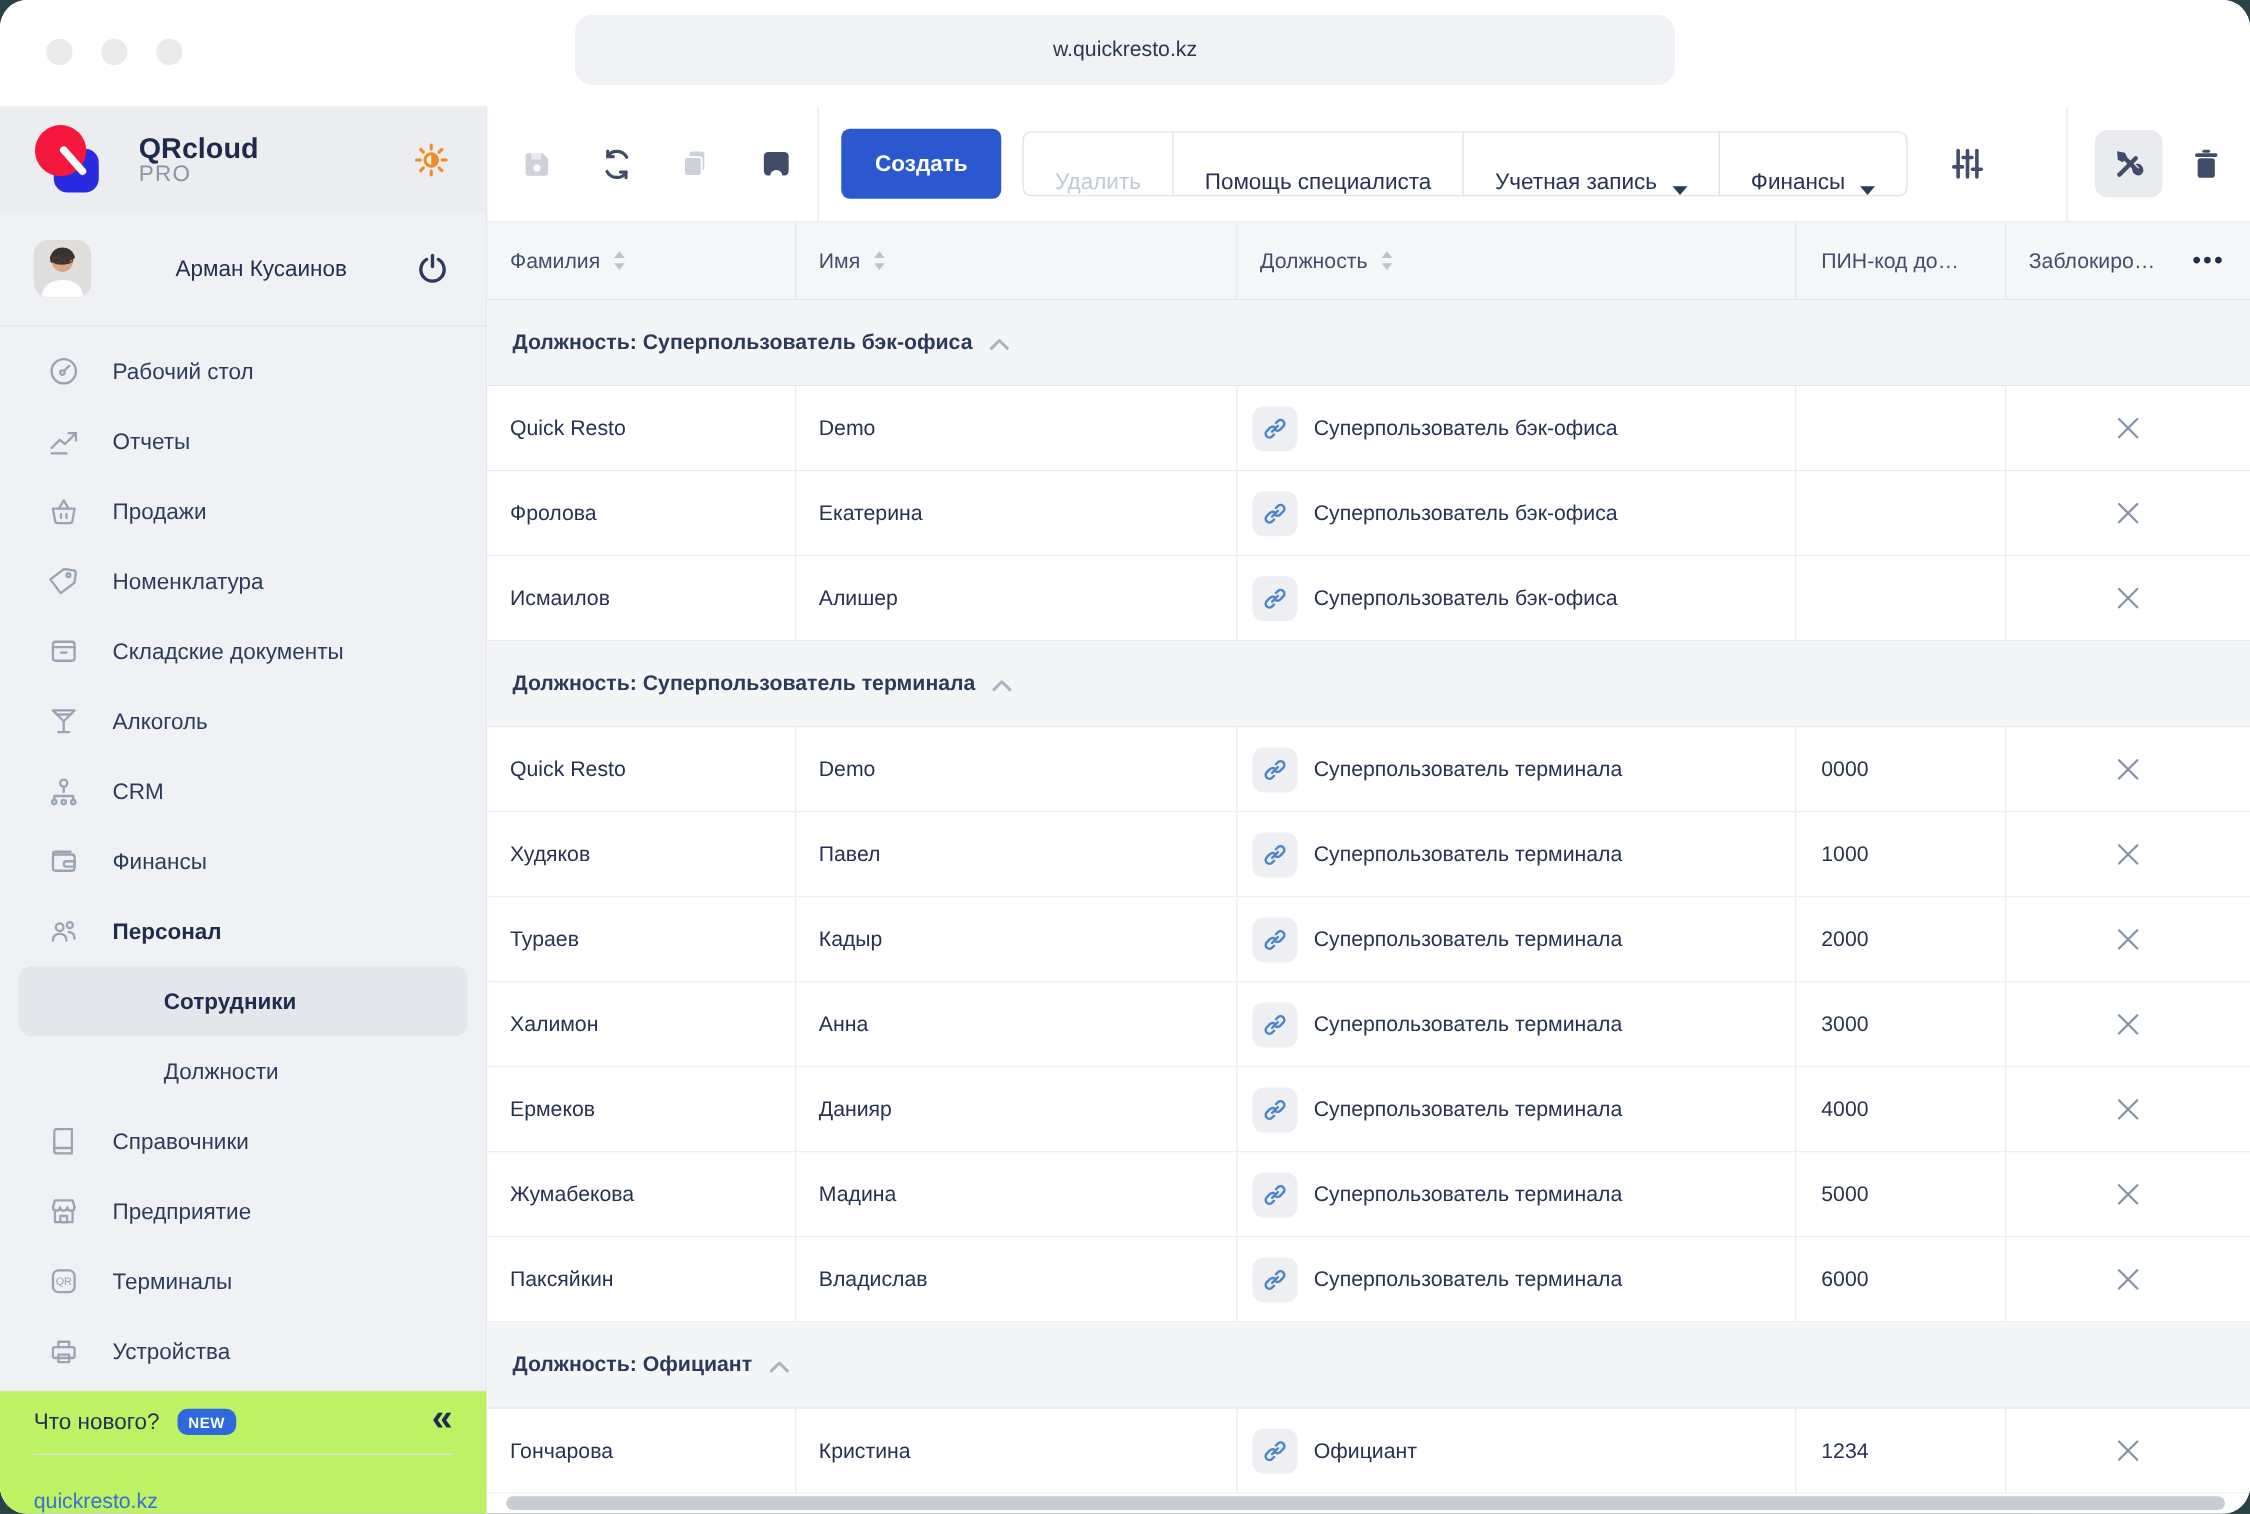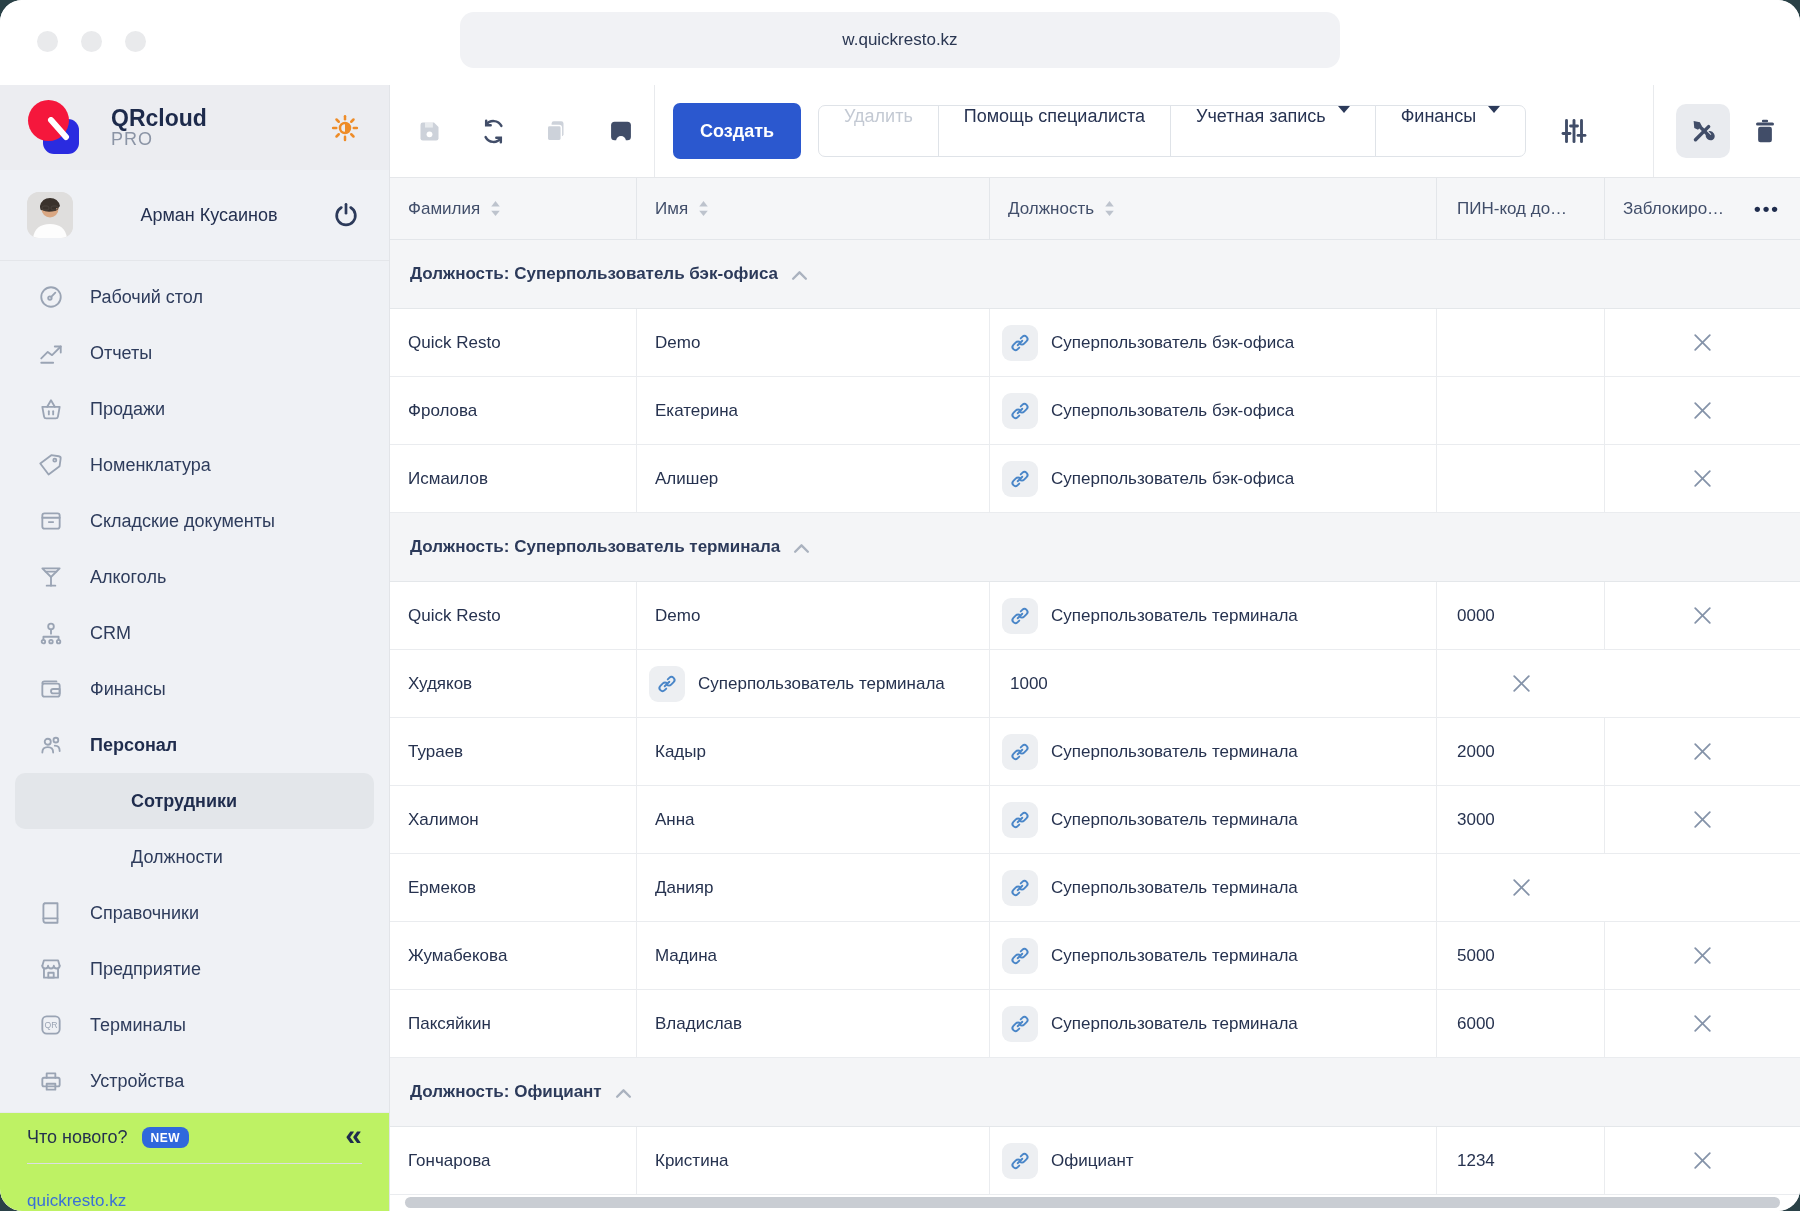--- a/index.html
+++ b/index.html
@@ -57,21 +57,21 @@
   .main { flex:1; display:flex; flex-direction:column; min-width:0; }
 
   .toolbar { height:93px; background:#fff; border-bottom:1px solid #e5e7ea; display:flex; align-items:center; flex:none; }
   .tool-icons { width:265px; height:100%; display:flex; align-items:center; gap:37px; padding-left:26px;
                 border-right:1px solid #e8eaed; flex:none; }
   .icon-btn { display:flex; align-items:center; justify-content:center; }
   .btn-create { margin-left:18px; height:56px; padding:0 27px; background:#2b58cf; color:#fff; font-size:18px; font-weight:600;
                 border:none; border-radius:7px; font-family:inherit; }
   .btn-group { display:flex; margin-left:17px; height:52px; }
   .btn-group .gbtn { height:52px; background:#fff; border:1px solid #dfe3e8; font-size:18px; color:#273352;
-                     font-family:inherit; display:flex; align-items:flex-start; padding:0 25px; margin-left:-1px; }
+                     font-family:inherit; display:flex; align-items:flex-end; padding:0 25px; margin-left:-1px; }
   .btn-group .gbtn:first-child { border-radius:7px 0 0 7px; margin-left:0; }
   .btn-group .gbtn:last-child { border-radius:0 7px 7px 0; }
   .btn-group .gbtn.disabled { color:#c3c9d3; }
   .caret-down { width:0; height:0; border-left:6px solid transparent; border-right:6px solid transparent;
                 border-top:7px solid #2c3a5a; margin-left:12px; }
   .filter-btn { margin-left:33px; }
   .toolbar-right { margin-left:auto; height:100%; border-left:1px solid #e8eaed; display:flex; align-items:center;
                    gap:20px; padding:0 20px 0 22px; }
   .tools-btn { width:54px; height:54px; background:#e9ebef; border-radius:10px; display:flex; align-items:center; justify-content:center; }
 
@@ -551,20 +551,21 @@
               <span class="x-mark">
                 <svg width="23" height="23" viewBox="0 0 22 22" stroke="#8593a9" stroke-width="1.7" stroke-linecap="round">
                   <line x1="4" y1="4" x2="18" y2="18"></line>
                   <line x1="18" y1="4" x2="4" y2="18"></line>
                 </svg>
               </span>
             </div>
           </div>
           <div class="t-row grid-cols">
             <div class="c c-last">Худяков</div>
+            <div class="c c-first">Павел</div>
             <div class="c c-role">
               <span class="link-chip">
                 <svg width="22" height="22" viewBox="0 0 24 24" fill="none" stroke="#4a86c8" stroke-width="2.1" stroke-linecap="round" stroke-linejoin="round">
                   <path d="M9.5 14.5l5-5"></path>
                   <path d="M12.8 7l1.7-1.7a3.3 3.3 0 0 1 4.7 4.7l-2.7 2.7a3.3 3.3 0 0 1-4.7 0"></path>
                   <path d="M11.2 17l-1.7 1.7a3.3 3.3 0 0 1-4.7-4.7l2.7-2.7a3.3 3.3 0 0 1 4.7 0"></path>
                 </svg>
               </span>
               <span class="role-text">Суперпользователь терминала</span>
             </div>
@@ -630,20 +631,21 @@
             <div class="c c-role">
               <span class="link-chip">
                 <svg width="22" height="22" viewBox="0 0 24 24" fill="none" stroke="#4a86c8" stroke-width="2.1" stroke-linecap="round" stroke-linejoin="round">
                   <path d="M9.5 14.5l5-5"></path>
                   <path d="M12.8 7l1.7-1.7a3.3 3.3 0 0 1 4.7 4.7l-2.7 2.7a3.3 3.3 0 0 1-4.7 0"></path>
                   <path d="M11.2 17l-1.7 1.7a3.3 3.3 0 0 1-4.7-4.7l2.7-2.7a3.3 3.3 0 0 1 4.7 0"></path>
                 </svg>
               </span>
               <span class="role-text">Суперпользователь терминала</span>
             </div>
+            <div class="c c-pin">4000</div>
             <div class="c c-block">
               <span class="x-mark">
                 <svg width="23" height="23" viewBox="0 0 22 22" stroke="#8593a9" stroke-width="1.7" stroke-linecap="round">
                   <line x1="4" y1="4" x2="18" y2="18"></line>
                   <line x1="18" y1="4" x2="4" y2="18"></line>
                 </svg>
               </span>
             </div>
           </div>
           <div class="t-row grid-cols">

